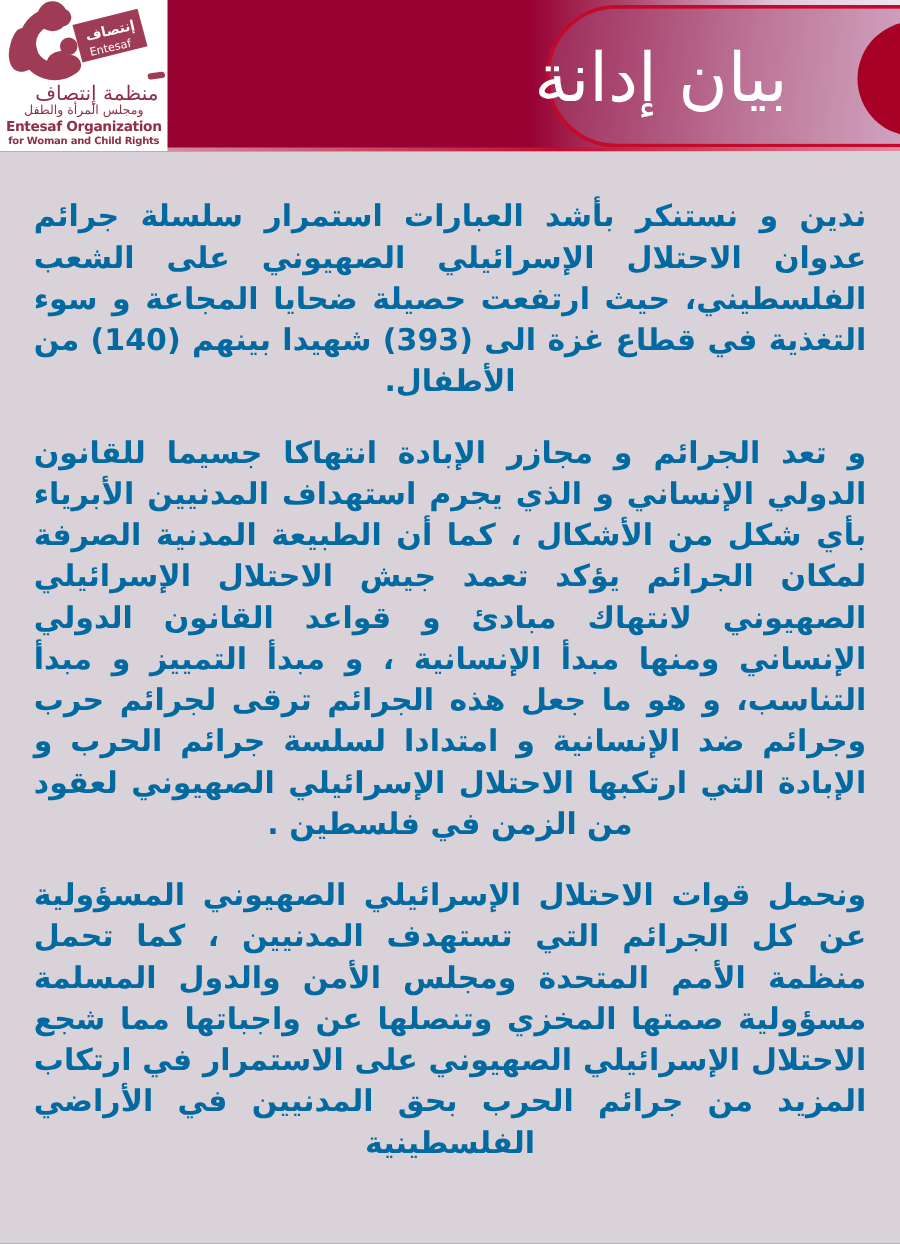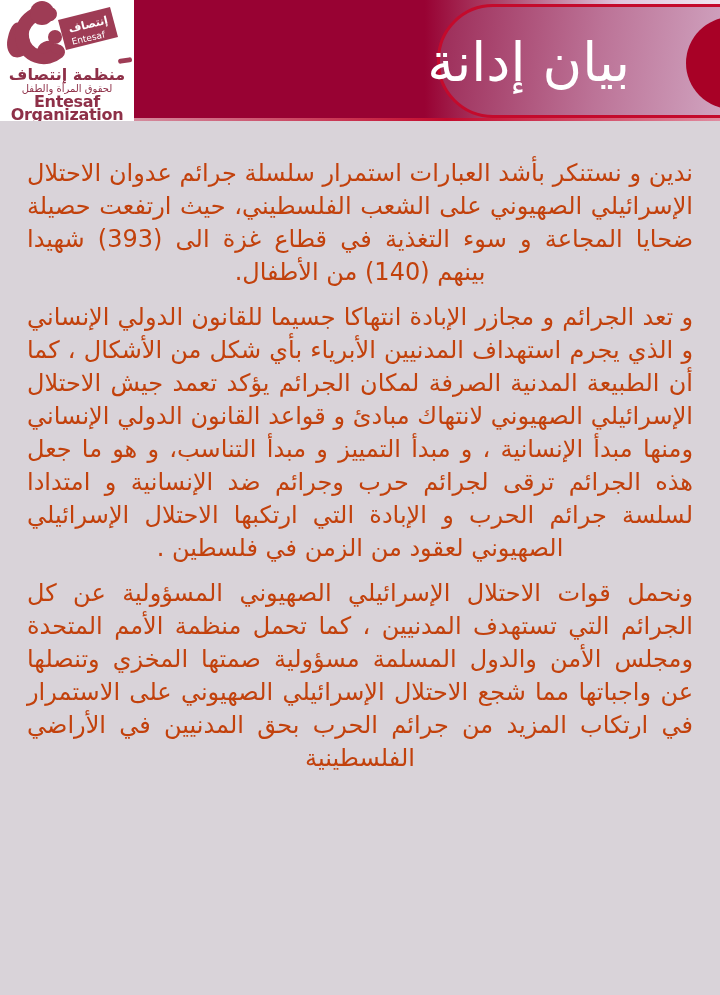--- a/index.html
+++ b/index.html
@@ -68,32 +68,33 @@
     width: 134px; height: 121px;
     background: #ffffff;
     z-index: 5;
     text-align: center;
   }
   .logo-box svg { display: block; }
   .logo-ar {
     direction: rtl;
     color: #8e3048;
     font-size: 16px;
-    font-weight: bold;
+    font-weight: normal;
     line-height: 17px;
+    margin-left: 21px;
   }
   .logo-ar-sub {
     direction: rtl;
     color: #8e3048;
     font-size: 10px;
     line-height: 12px;
   }
   .logo-en {
     color: #8e3048;
-    font-size: 16px;
+    font-size: 11px;
     font-weight: bold;
     line-height: 13px;
     letter-spacing: -0.3px;
   }
   .logo-en-sub {
     color: #8e3048;
     font-size: 8px;
     font-weight: bold;
     line-height: 10px;
     letter-spacing: -0.2px;
@@ -110,28 +111,28 @@
     font-size: 28px;
     font-weight: bold;
     line-height: 39px;
     text-align: center;
     text-decoration: underline;
     text-decoration-thickness: 2.5px;
     text-underline-offset: 5px;
   }
   .para {
     margin-top: 36px;
-    color: #c2410c;
+    color: #0369a1;
     font-size: 24px;
-    font-weight: normal;
+    font-weight: bold;
     line-height: 33px;
     text-align: justify;
     text-align-last: center;
   }
-  .para + .para { margin-top: 12px; }
+  .para + .para { margin-top: 24px; }
 </style>
 </head>
 <body>
 
 <div class="page">
 
   <header class="banner">
     <div class="banner-pill"></div>
     <div class="banner-circle"></div>
     <div class="banner-title">بيان إدانة</div>
@@ -149,21 +150,21 @@
 
         <circle cx="42" cy="13" r="12" fill="#9e3c55"></circle>
 
         <circle cx="55" cy="37" r="7" fill="#9e3c55"></circle>
         <ellipse cx="46" cy="47" rx="9" ry="5.5" transform="rotate(-25 46 47)" fill="#9e3c55"></ellipse>
         <ellipse cx="57" cy="49" rx="7" ry="5" transform="rotate(15 57 49)" fill="#9e3c55"></ellipse>
 
         <rect x="118" y="58" width="14" height="5" rx="2.5" transform="rotate(-8 125 60)" fill="#9e3c55"></rect>
       </svg>
       <div class="logo-ar">منظمة إنتصاف</div>
-      <div class="logo-ar-sub">لحقوق المرأة والطفل</div>
+      <div class="logo-ar-sub">ومجلس المرأة والطفل</div>
       <div class="logo-en">Entesaf Organization</div>
       <div class="logo-en-sub">for Woman and Child Rights</div>
     </div>
   </header>
 
   <main class="body">
 
     <p class="para">ندين و نستنكر بأشد العبارات استمرار سلسلة جرائم عدوان الاحتلال الإسرائيلي الصهيوني على الشعب الفلسطيني، حيث ارتفعت حصيلة ضحايا المجاعة و سوء التغذية في قطاع غزة الى (393) شهيدا بينهم (140) من الأطفال.</p>
     <p class="para">و تعد الجرائم و مجازر الإبادة انتهاكا جسيما للقانون الدولي الإنساني و الذي يجرم استهداف المدنيين الأبرياء بأي شكل من الأشكال ، كما أن الطبيعة المدنية الصرفة لمكان الجرائم يؤكد تعمد جيش الاحتلال الإسرائيلي الصهيوني لانتهاك مبادئ و قواعد القانون الدولي الإنساني ومنها مبدأ الإنسانية ، و مبدأ التمييز و مبدأ التناسب، و هو ما جعل هذه الجرائم ترقى لجرائم حرب وجرائم ضد الإنسانية و امتدادا لسلسة جرائم الحرب و الإبادة التي ارتكبها الاحتلال الإسرائيلي الصهيوني لعقود من الزمن في فلسطين .</p>
     <p class="para">ونحمل قوات الاحتلال الإسرائيلي الصهيوني المسؤولية عن كل الجرائم التي تستهدف المدنيين ، كما تحمل منظمة الأمم المتحدة ومجلس الأمن والدول المسلمة مسؤولية صمتها المخزي وتنصلها عن واجباتها مما شجع الاحتلال الإسرائيلي الصهيوني على الاستمرار في ارتكاب المزيد من جرائم الحرب بحق المدنيين في الأراضي الفلسطينية</p>

